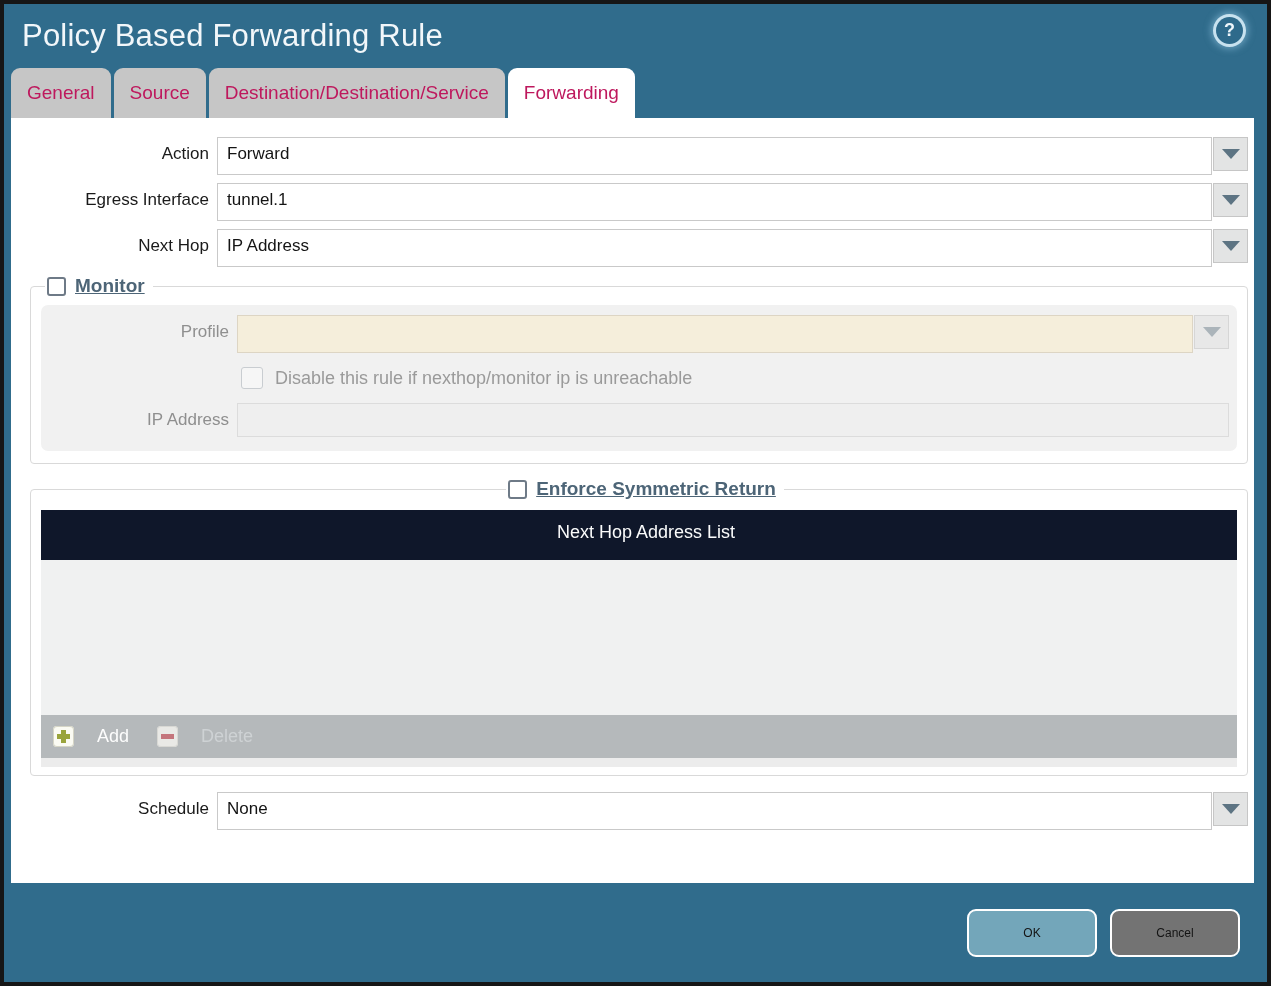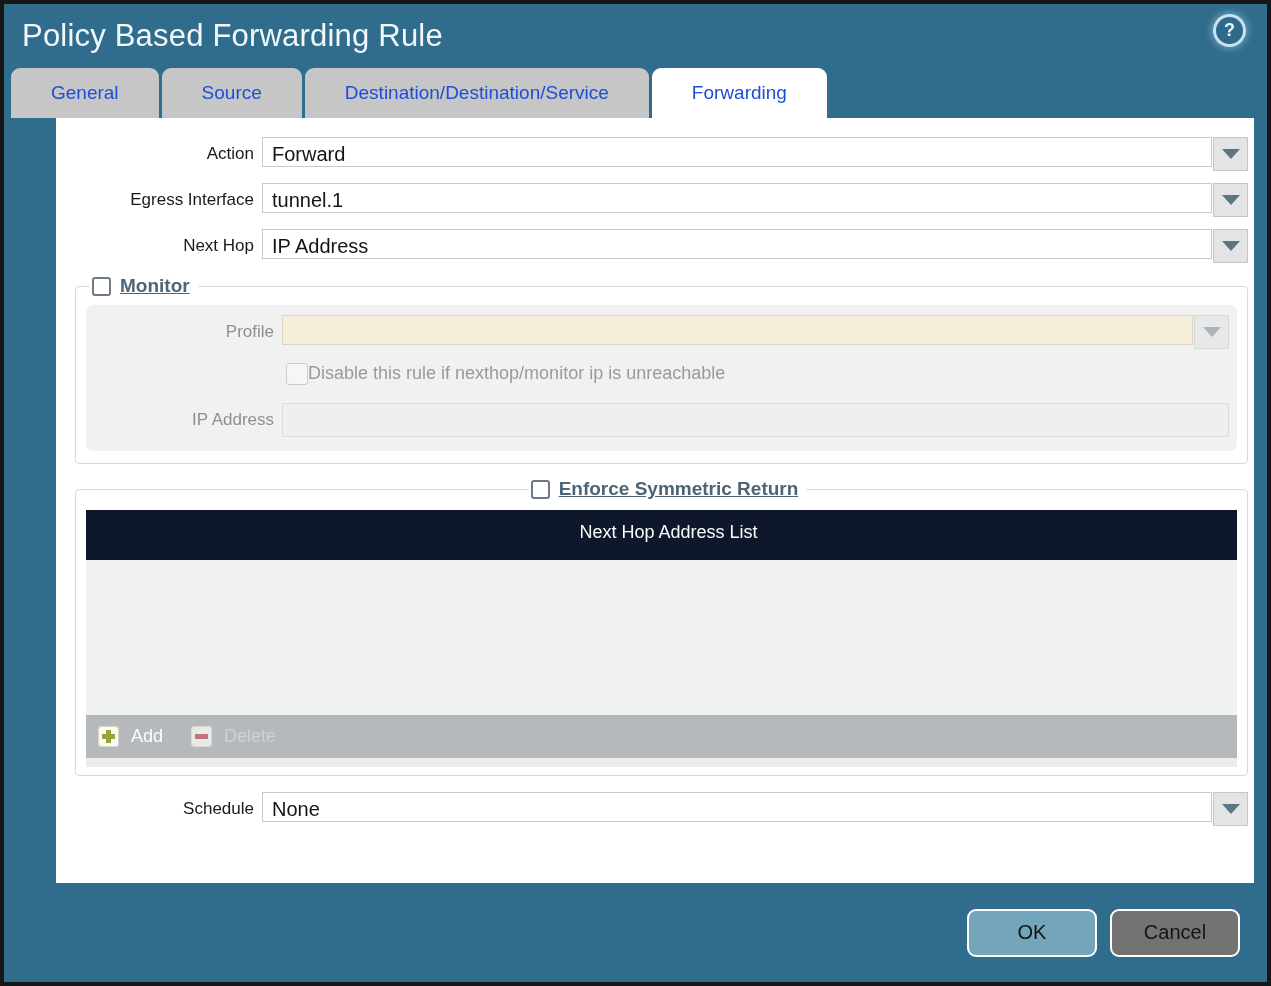--- a/index.html
+++ b/index.html
@@ -26,43 +26,43 @@
     box-shadow: 0 0 0 3px rgba(205,230,242,.95), 0 0 7px 5px rgba(150,200,228,.55);
     cursor:pointer;
   }
 
   
   .tabs {
     position:absolute; left:7px; top:58px; right:13px; height:56px;
     display:flex; align-items:flex-end;
   }
   .tab {
-    background:#c6c6c6; color:#1d4ed8; font-size:19px;
-    padding:0 40px; height:50px; line-height:50px;
+    background:#c6c6c6; color:#be185d; font-size:19px;
+    padding:0 16px; height:50px; line-height:50px;
     border-radius:9px 9px 0 0; margin-right:3px; cursor:pointer;
     white-space:nowrap;
     text-align:center;
   }
   .tab.active { background:#ffffff; }
 
   
   .content {
     position:absolute; left:7px; top:114px; right:13px; height:765px;
-    background:#ffffff; padding-top:19px; overflow:hidden;margin-left:45px;
+    background:#ffffff; padding-top:19px; overflow:hidden;
   }
 
   .form-row { display:flex; align-items:center; margin-bottom:12px; padding-right:6px; height:34px; }
   .form-label {
     width:198px; margin-right:8px; text-align:right;
     font-size:17px; color:#1a1a1a; flex:none;
   }
   .selectbox { flex:1; display:flex; height:34px; }
   .selectbox .val {
-    flex:1; height:30px; line-height:32px; background:#fff;
-    border:1px solid #c9c9c9; padding:0 9px; font-size:20px; color:#141414;
+    flex:1; height:38px; line-height:32px; background:#fff;
+    border:1px solid #c9c9c9; padding:0 9px; font-size:17px; color:#141414;
     white-space:nowrap; overflow:hidden;
   }
   .arrow-btn {
     width:35px; height:34px; margin-left:1px; flex:none;
     background:#e3e4e4; border:1px solid #c6c6c6;
     display:flex; align-items:center; justify-content:center; cursor:pointer;
   }
   .chev { width:0; height:0; border-left:9px solid transparent; border-right:9px solid transparent; border-top:10px solid #5d7483; }
   .arrow-btn.disabled { background:#e8e8e8; border-color:#d6d6d6; }
   .arrow-btn.disabled .chev { border-top-color:#abb4ba; }
@@ -85,37 +85,37 @@
   }
 
   .panel { background:#f1f1f1; border-radius:7px; margin:4px 2px 4px 2px; padding:10px 8px 12px 10px; }
   .panel .form-row { margin-bottom:12px; padding-right:0; }
   .panel .form-row:last-child { margin-bottom:2px; }
   .panel .form-label { width:178px; color:#8f8f8f; }
   .val.cream { background:#f5eedb; border-color:#ddd5c4; }
   .input-disabled {
     flex:1; height:34px; background:#efefef; border:1px solid #dcdcdc;
   }
-  .cb-row { display:flex; align-items:flex-start; margin:14px 0 14px 190px; height:26px; }
+  .cb-row { display:flex; align-items:flex-end; gap:12px; margin:14px 0 14px 190px; height:26px; }
   .cb.disabled { width:22px; height:22px; border:1px solid #c9cdd1; background:#f6f6f6; cursor:default; }
   .cb-text { font-size:18px; color:#9a9a9a; }
 
   
   .table { margin:6px 2px 0 2px; }
   .tbl-header {
     height:50px; line-height:45px; background:#0f172a; color:#fbfcfc;
     font-size:18px; padding-left:14px;
   }
   .tbl-body { height:155px; background:#f0f1f1; }
   .tbl-footer {
     height:43px; background:#b5b9bb;
     display:flex; align-items:center; gap:28px; padding-left:12px;
   }
   .tbl-strip { height:9px; background:#ececec; }
-  .tool-btn { display:flex; align-items:center; gap:12px; cursor:pointer; }
+  .tool-btn { display:flex; align-items:center; gap:23px; cursor:pointer; }
   .plus-icon {
     width:21px; height:21px; background:#fbfbf3; border-radius:4px; position:relative;
     box-shadow: inset 0 0 0 1px #d5d5c6; flex:none;
   }
   .plus-icon::before { content:""; position:absolute; left:4px; right:4px; top:8px; height:5px; background:#9aa43c; }
   .plus-icon::after  { content:""; position:absolute; top:4px; bottom:4px; left:8px; width:5px; background:#9aa43c; }
   .minus-icon {
     width:21px; height:21px; background:#e9e9e6; border-radius:4px; position:relative;
     box-shadow: inset 0 0 0 1px #d8d8d4; flex:none;
   }
@@ -127,21 +127,21 @@
   .schedule-row { margin-top:16px; }
 
   
   .footer {
     position:absolute; left:0; right:0; bottom:0; height:99px;
     display:flex; align-items:center; justify-content:flex-end;
     gap:13px; padding-right:27px;
   }
   .btn {
     min-width:130px; height:48px; border-radius:9px; border:2px solid #ffffff;
-    font-size:20px; color:#141414; cursor:pointer;
+    font-size:12px; color:#141414; cursor:pointer;
     display:flex; align-items:center; justify-content:center;
   }
   .btn.ok { background:#73a6ba; }
   .btn.cancel { background:#737373; }
 </style>
 </head>
 <body>
 
 <div class="window">
 

